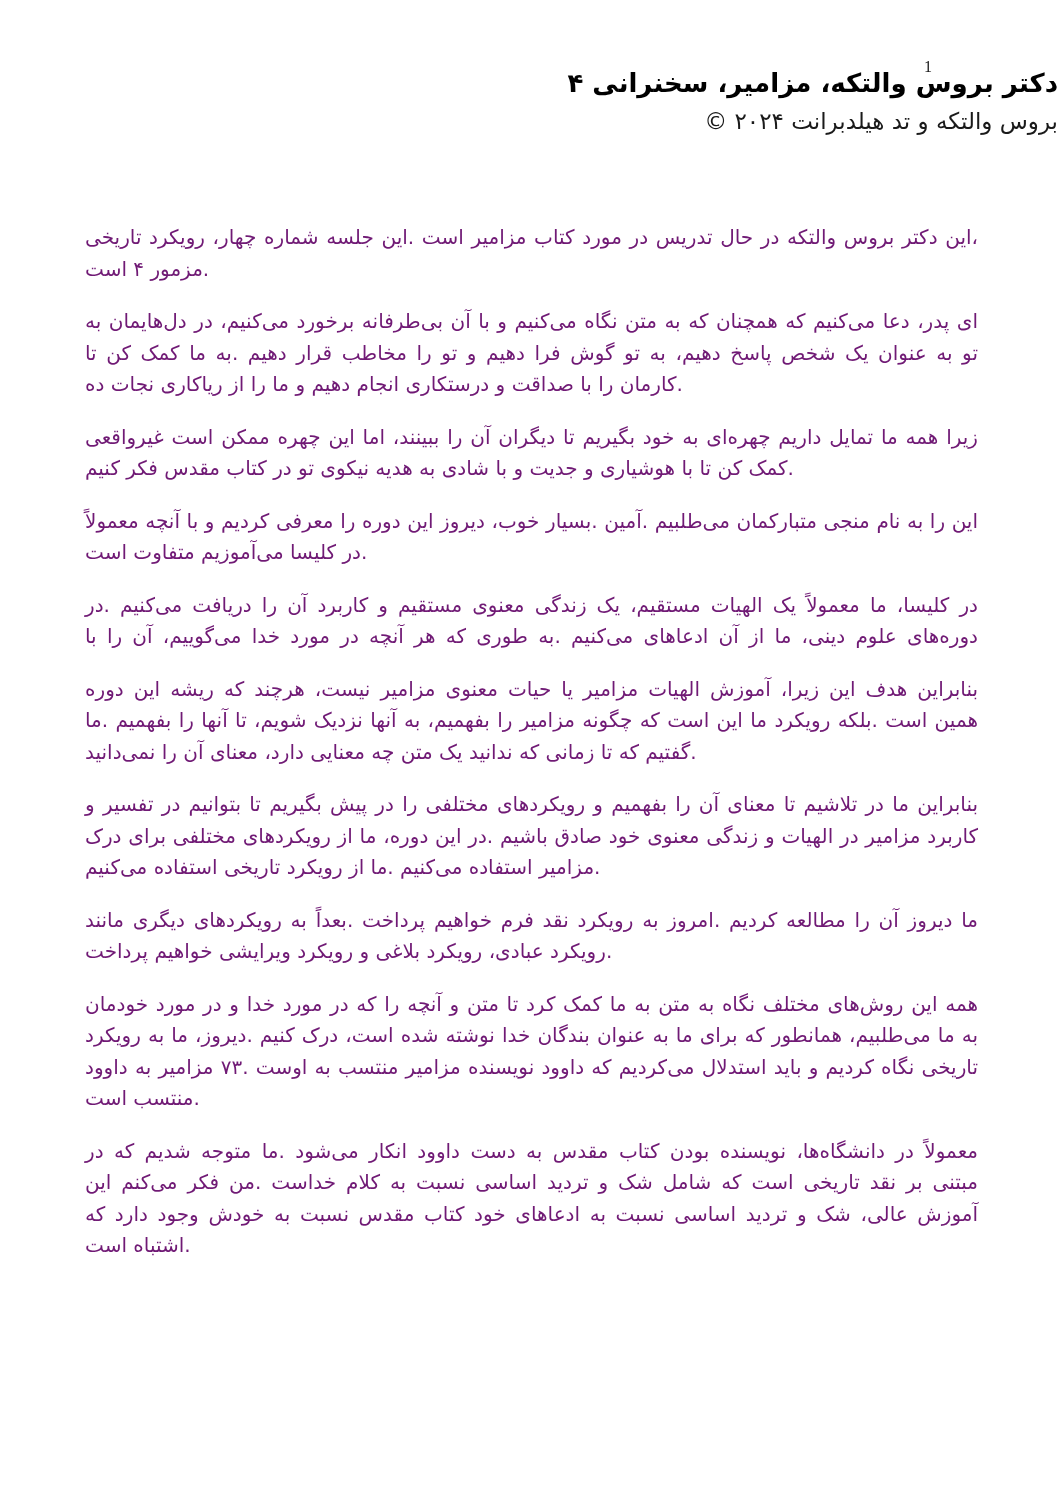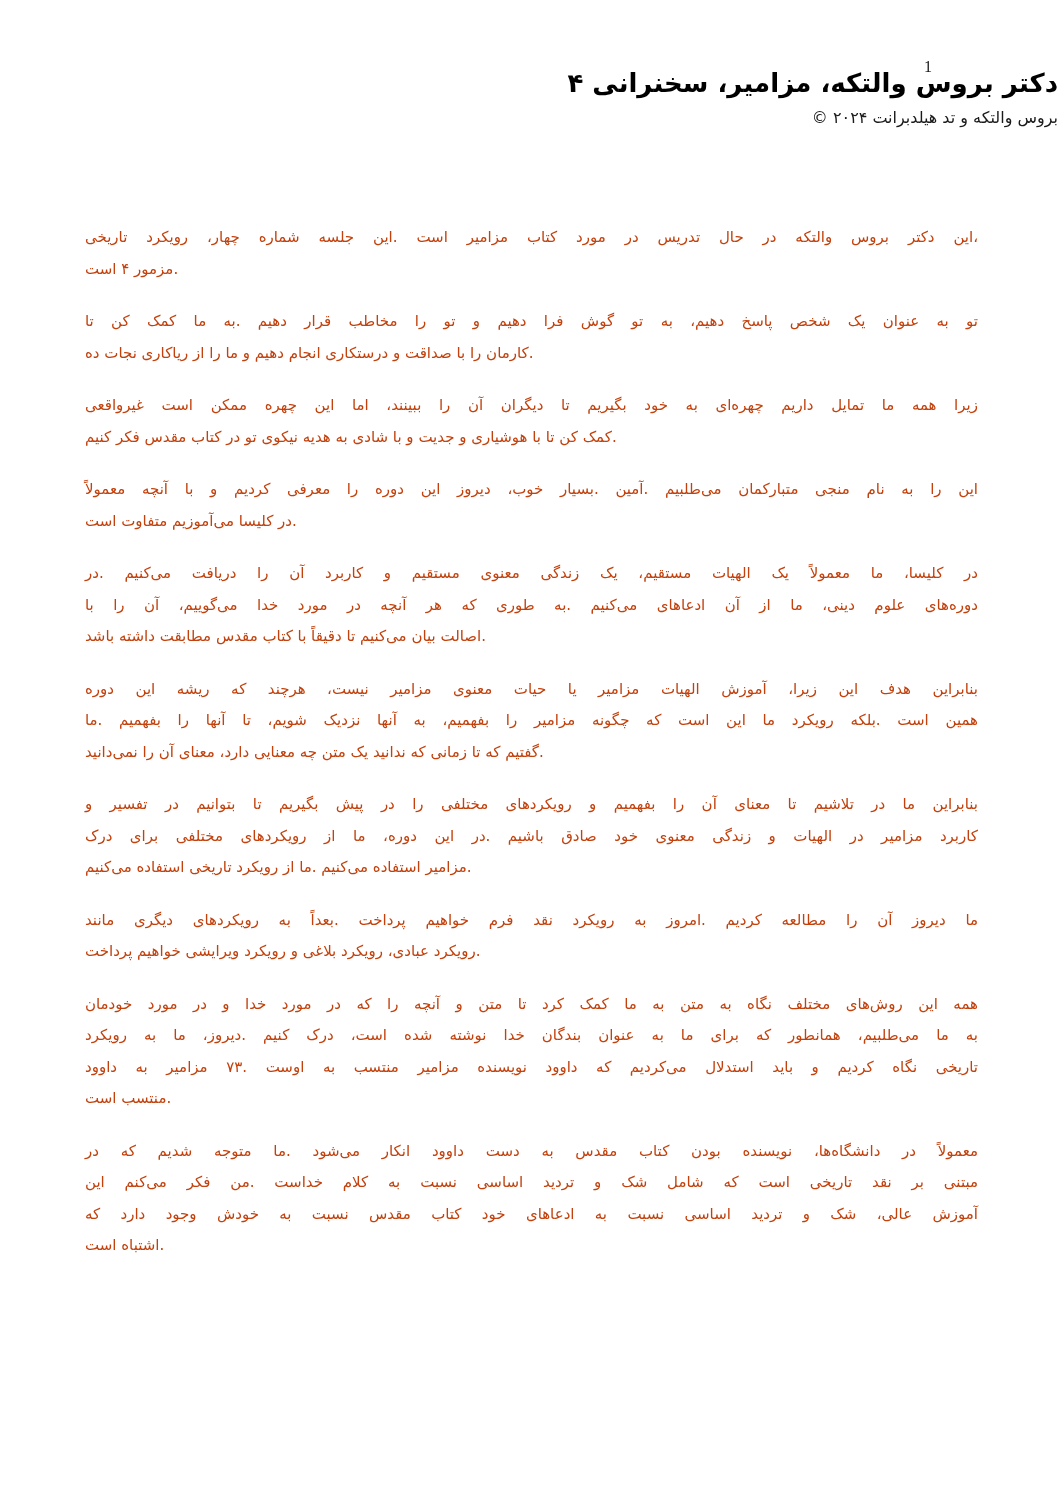--- a/index.html
+++ b/index.html
@@ -30,41 +30,41 @@
     direction: rtl;
   }
   .doc-title {
     font-size: 26px;
     font-weight: bold;
     color: #000000;
     line-height: 1.25;
     margin: 0;
   }
   .doc-byline {
-    font-size: 16px;
+    font-size: 23px;
     color: #1a1a1a;
     margin: 8px 0 0 0;
   }
   .content {
     position: absolute;
     top: 222px;
     left: 85px;
     width: 893px;
     direction: rtl;
   }
   .para {
     margin: 0 0 21px 0;
   }
   .line {
-    font-size: 15px;
+    font-size: 20px;
     line-height: 31.5px;
     white-space: normal;
     text-align: justify;
     text-align-last: justify;
-    color: #c2410c;
+    color: #701a75;
   }
   .line.last {
     text-align: center;
     text-align-last: left;
   }
 </style>
 </head>
 <body>
 
 <div class="page">
@@ -74,35 +74,35 @@
     <h1 class="doc-title">دکتر بروس والتکه، مزامیر، سخنرانی ۴</h1>
     <p class="doc-byline">بروس والتکه و تد هیلدبرانت ۲۰۲۴ ©</p>
   </div>
 
   <div class="content" id="content">
       <div class="para">
         <div class="line" dir="rtl">،این دکتر بروس والتکه در حال تدریس در مورد کتاب مزامیر است .این جلسه شماره چهار، رویکرد تاریخی</div>
         <div class="line last" dir="rtl">.مزمور ۴ است</div>
       </div>
       <div class="para">
+        <div class="line" dir="rtl">ای پدر، دعا می‌کنیم که همچنان که به متن نگاه می‌کنیم و با آن بی‌طرفانه برخورد می‌کنیم، در دل‌هایمان به</div>
         <div class="line" dir="rtl">تو به عنوان یک شخص پاسخ دهیم، به تو گوش فرا دهیم و تو را مخاطب قرار دهیم .به ما کمک کن تا</div>
         <div class="line last" dir="rtl">.کارمان را با صداقت و درستکاری انجام دهیم و ما را از ریاکاری نجات ده</div>
       </div>
       <div class="para">
         <div class="line" dir="rtl">زیرا همه ما تمایل داریم چهره‌ای به خود بگیریم تا دیگران آن را ببینند، اما این چهره ممکن است غیرواقعی</div>
         <div class="line last" dir="rtl">.کمک کن تا با هوشیاری و جدیت و با شادی به هدیه نیکوی تو در کتاب مقدس فکر کنیم</div>
       </div>
       <div class="para">
         <div class="line" dir="rtl">این را به نام منجی متبارکمان می‌طلبیم .آمین .بسیار خوب، دیروز این دوره را معرفی کردیم و با آنچه معمولاً</div>
         <div class="line last" dir="rtl">.در کلیسا می‌آموزیم متفاوت است</div>
       </div>
       <div class="para">
         <div class="line" dir="rtl">در کلیسا، ما معمولاً یک الهیات مستقیم، یک زندگی معنوی مستقیم و کاربرد آن را دریافت می‌کنیم .در</div>
         <div class="line" dir="rtl">دوره‌های علوم دینی، ما از آن ادعاهای می‌کنیم .به طوری که هر آنچه در مورد خدا می‌گوییم، آن را با</div>
-        <div class="line last" dir="rtl">.اصالت بیان می‌کنیم تا دقیقاً با کتاب مقدس مطابقت داشته باشد</div>
       </div>
       <div class="para">
         <div class="line" dir="rtl">بنابراین هدف این زیرا، آموزش الهیات مزامیر یا حیات معنوی مزامیر نیست، هرچند که ریشه این دوره</div>
         <div class="line" dir="rtl">همین است .بلکه رویکرد ما این است که چگونه مزامیر را بفهمیم، به آنها نزدیک شویم، تا آنها را بفهمیم .ما</div>
         <div class="line last" dir="rtl">.گفتیم که تا زمانی که ندانید یک متن چه معنایی دارد، معنای آن را نمی‌دانید</div>
       </div>
       <div class="para">
         <div class="line" dir="rtl">بنابراین ما در تلاشیم تا معنای آن را بفهمیم و رویکردهای مختلفی را در پیش بگیریم تا بتوانیم در تفسیر و</div>
         <div class="line" dir="rtl">کاربرد مزامیر در الهیات و زندگی معنوی خود صادق باشیم .در این دوره، ما از رویکردهای مختلفی برای درک</div>
         <div class="line last" dir="rtl">.مزامیر استفاده می‌کنیم .ما از رویکرد تاریخی استفاده می‌کنیم</div>

